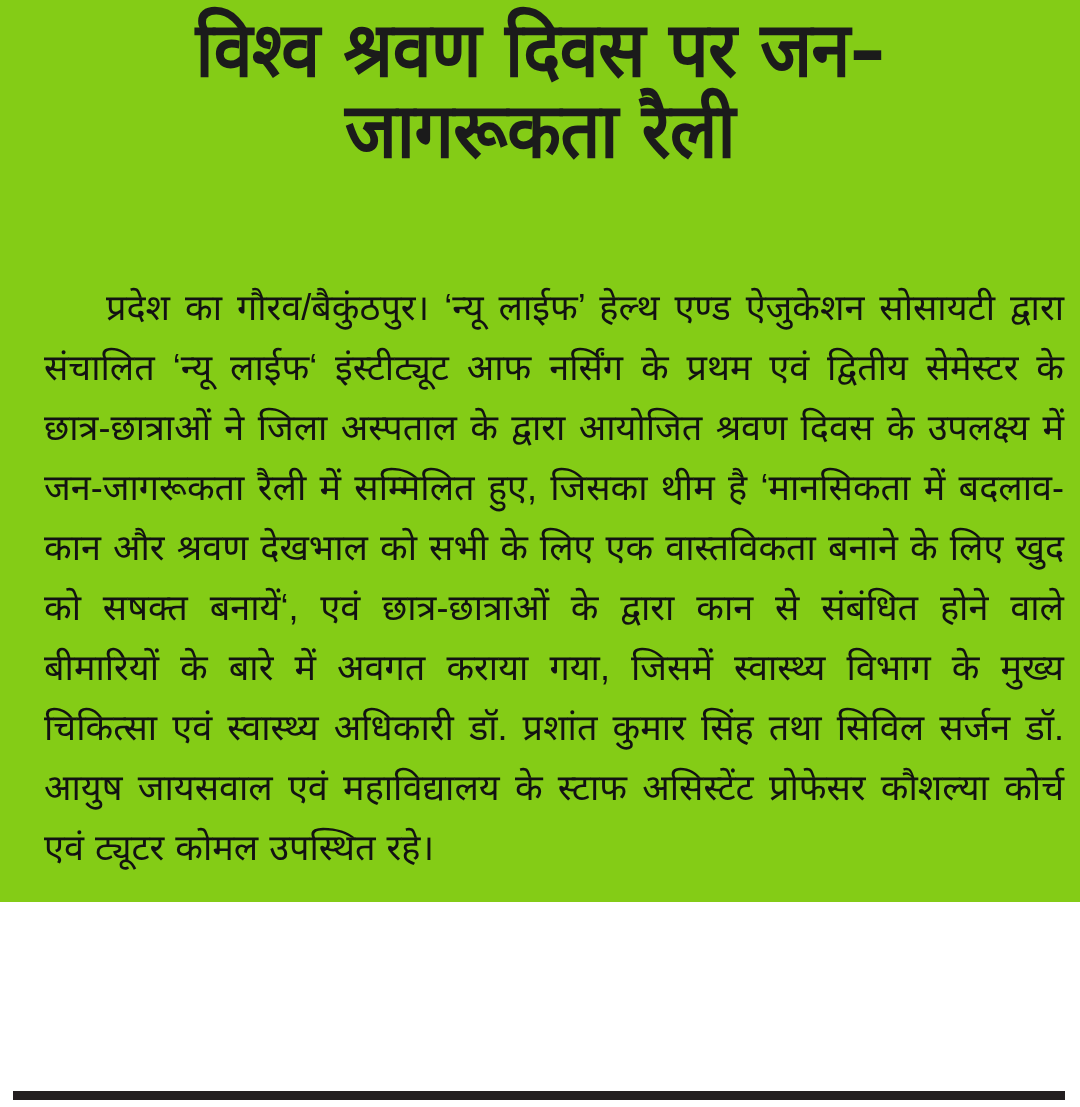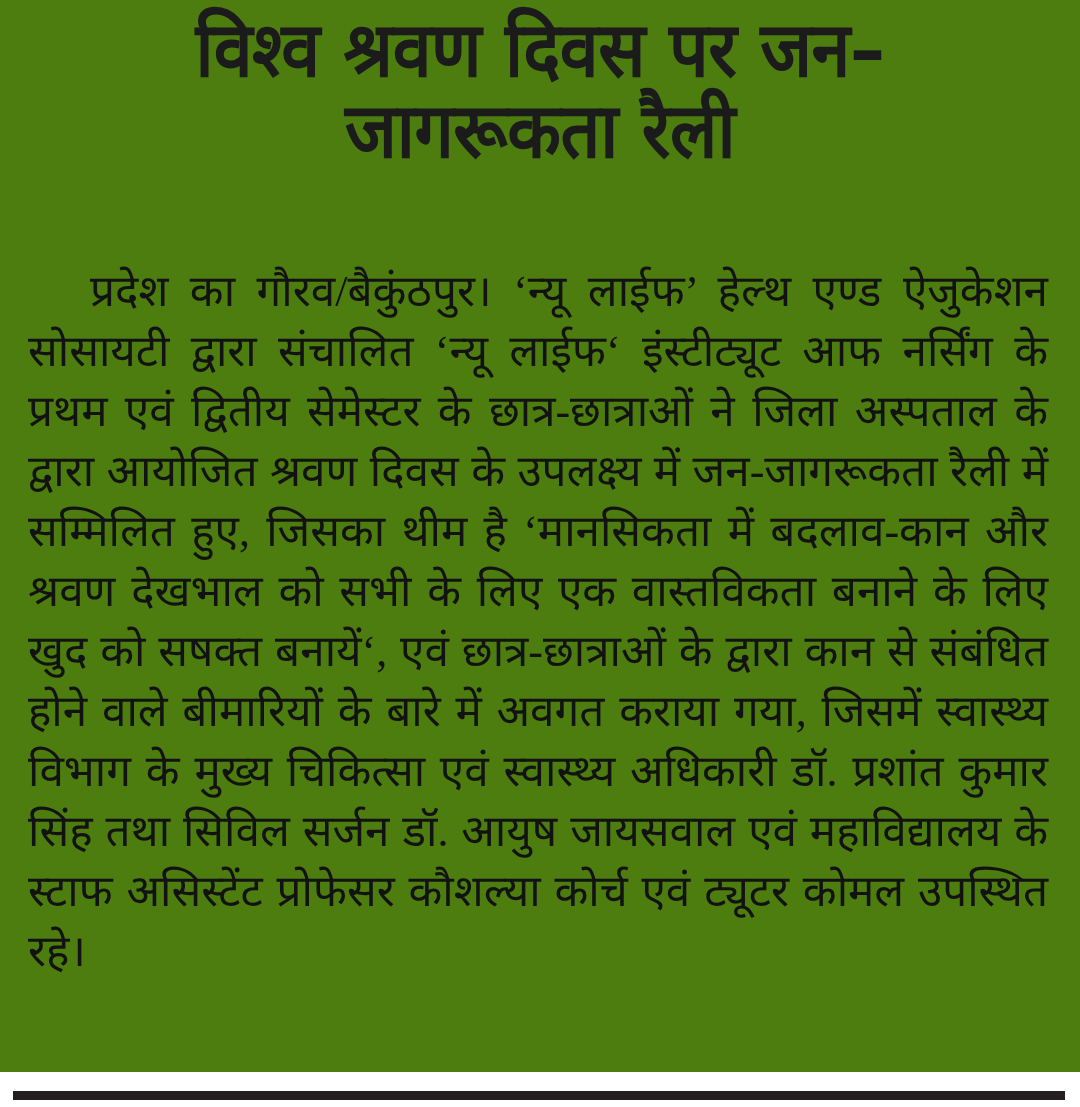--- a/index.html
+++ b/index.html
@@ -14,23 +14,23 @@
     height: 1107px;
     overflow: hidden;
     font-family: "Liberation Serif", "DejaVu Serif", serif;
     color: #111111;
     -webkit-font-smoothing: antialiased;
   }
 
   .clipping {
     position: relative;
     width: 1080px;
-    height: 1072px;
+    height: 902px;
     box-sizing: border-box;
-    background: #4d7c0f;
+    background: #84cc16;
   }
 
   
   .headline {
     margin: 0;
     padding: 10px 60px 0 60px;
     text-align: center;
     font-family: "DejaVu Sans", "Liberation Sans", sans-serif;
     font-weight: 700;
     font-size: 76px;
@@ -45,26 +45,26 @@
     display: block;
     white-space: nowrap;
   }
 
   
   .article-body {
     position: absolute;
     top: 262px;
     left: 28px;
     width: 1020px;
-    margin: 0;
+    margin: 16px;
     padding: 0;
     text-align: justify;
     text-align-last: left;
-    font-family: Liberation Serif, serif;
-    font-size: 44px;
+    font-family: Liberation Sans, sans-serif;
+    font-size: 36px;
     line-height: 60px;
     color: #121212;
     word-spacing: 1px;
   }
 
   .article-body .indent {
     display: inline-block;
     width: 62px;
   }
 

